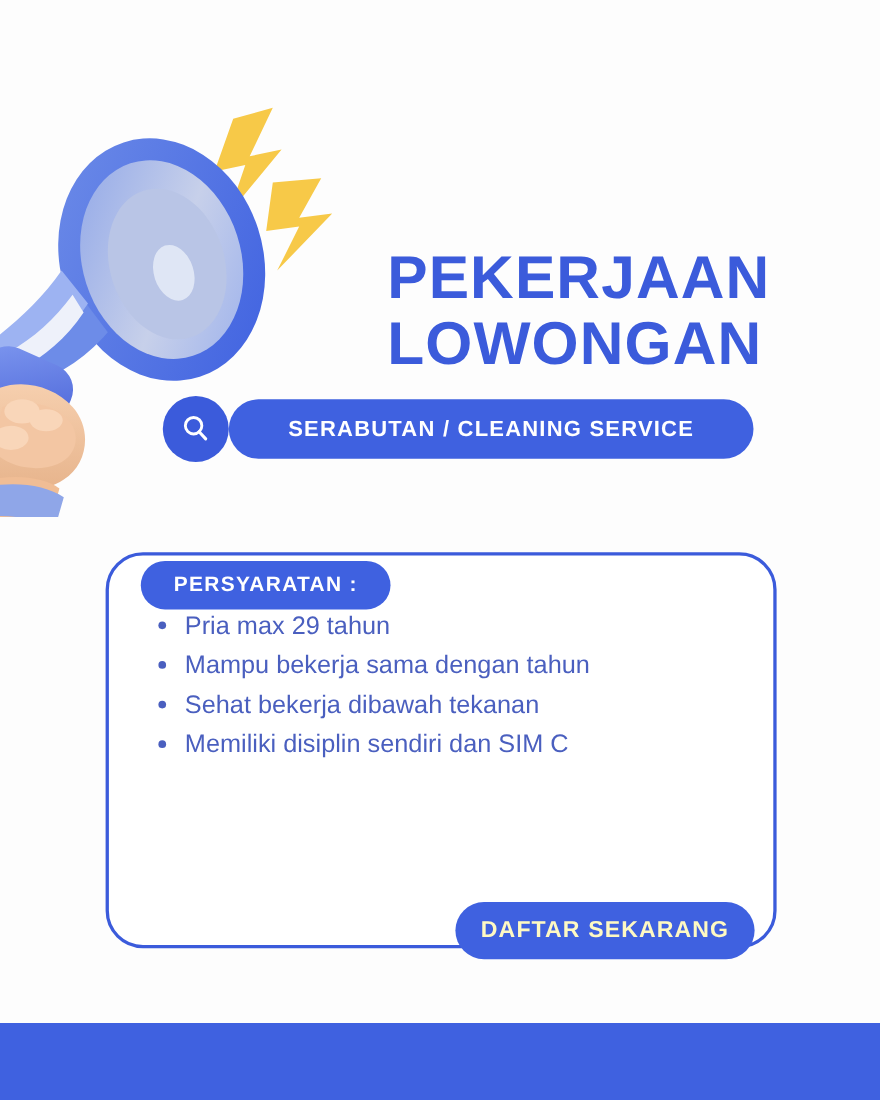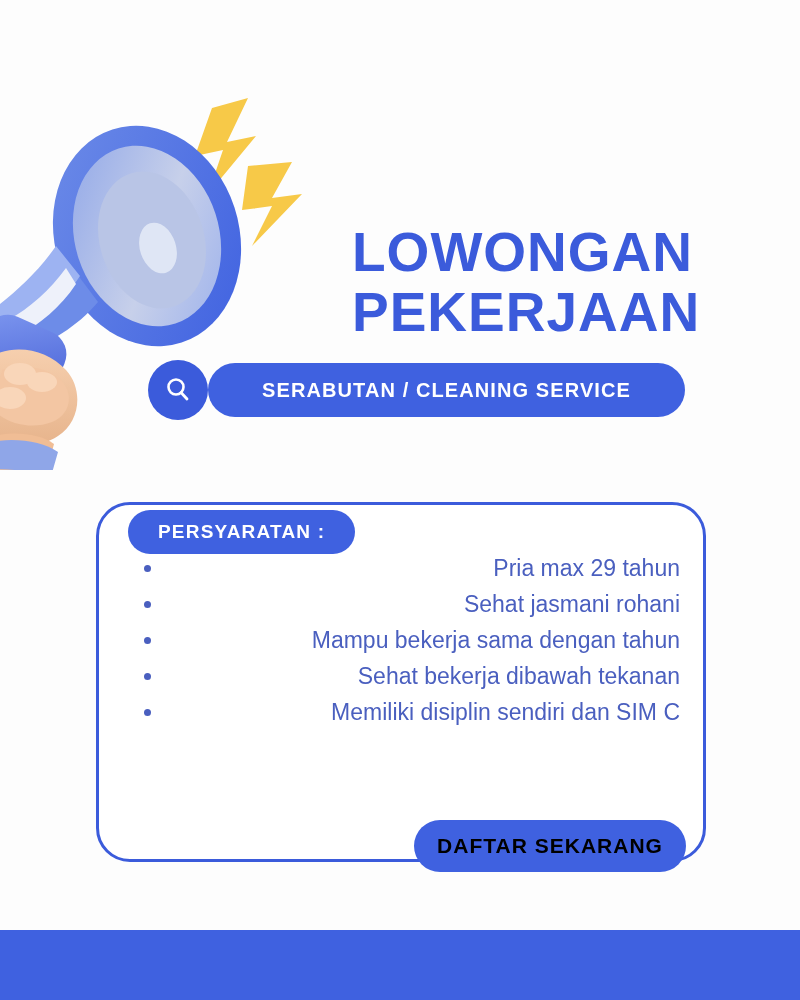--- a/index.html
+++ b/index.html
@@ -109,21 +109,20 @@
     width: 540px;
     list-style: none;
   }
   .req-list li {
     position: relative;
     font-size: 23px;
     line-height: 36px;
     color: #4a5fbf;
     padding-left: 28px;
     font-family: "Liberation Sans", sans-serif;
-    text-align: right;
   }
   .req-list li::before {
     content: "";
     position: absolute;
     left: 4px;
     top: 15px;
     width: 7px;
     height: 7px;
     background: #4a5fbf;
     border-radius: 50%;
@@ -131,21 +130,21 @@
 
   
   .cta {
     position: absolute;
     left: 414px;
     top: 820px;
     width: 272px;
     height: 52px;
     background: #3f61e0;
     border-radius: 26px;
-    color: #000000;
+    color: #fef9c3;
     font-size: 21px;
     font-weight: bold;
     letter-spacing: 1px;
     display: flex;
     align-items: center;
     justify-content: center;
     cursor: pointer;
   }
 
   
@@ -211,40 +210,39 @@
         <ellipse cx="62" cy="312" rx="15" ry="10" fill="#f9d6b9"></ellipse>
         <ellipse cx="30" cy="328" rx="16" ry="11" fill="#f9d6b9"></ellipse>
         <path d="M0 370 C24 360 58 362 74 374 L66 404 L0 404 Z" fill="#f0bd95"></path>
       </g>
 
       <path d="M-10 378 C18 366 58 368 78 382 L70 410 C46 398 12 396 -12 404 Z" fill="#8fa6e8"></path>
     </svg>
   </div>
 
   <div class="title-block">
+    <div class="title-line">PEKERJAAN</div>
     <div class="title-line">LOWONGAN</div>
-    <div class="title-line">PEKERJAAN</div>
   </div>
 
   <div class="role-row">
     <div class="search-circle">
       <svg width="30" height="30" viewBox="0 0 30 30">
         <circle cx="13" cy="12" r="7.5" fill="none" stroke="#ffffff" stroke-width="2.6"></circle>
         <line x1="18" y1="17.5" x2="24" y2="24" stroke="#ffffff" stroke-width="2.8" stroke-linecap="round"></line>
       </svg>
     </div>
     <div class="role-pill">SERABUTAN / CLEANING SERVICE</div>
   </div>
 
   <div class="req-card"></div>
   <div class="req-label">PERSYARATAN :</div>
 
   <ul class="req-list">
     <li>Pria max 29 tahun</li>
-    <li>Sehat jasmani rohani</li>
     <li>Mampu bekerja sama dengan tahun</li>
     <li>Sehat bekerja dibawah tekanan</li>
     <li>Memiliki disiplin sendiri dan SIM C</li>
   </ul>
 
   <div class="cta">DAFTAR SEKARANG</div>
 
   <div class="bottom-bar"></div>
 </div>
 

